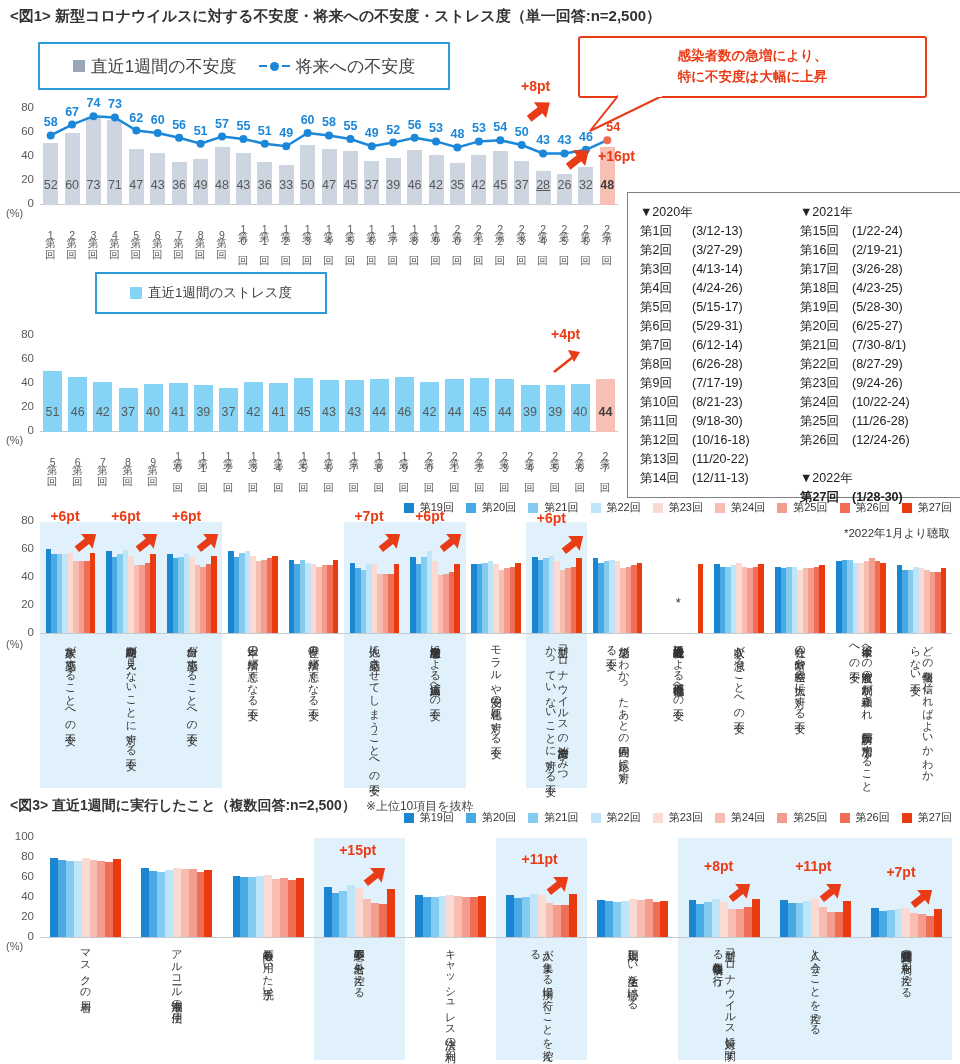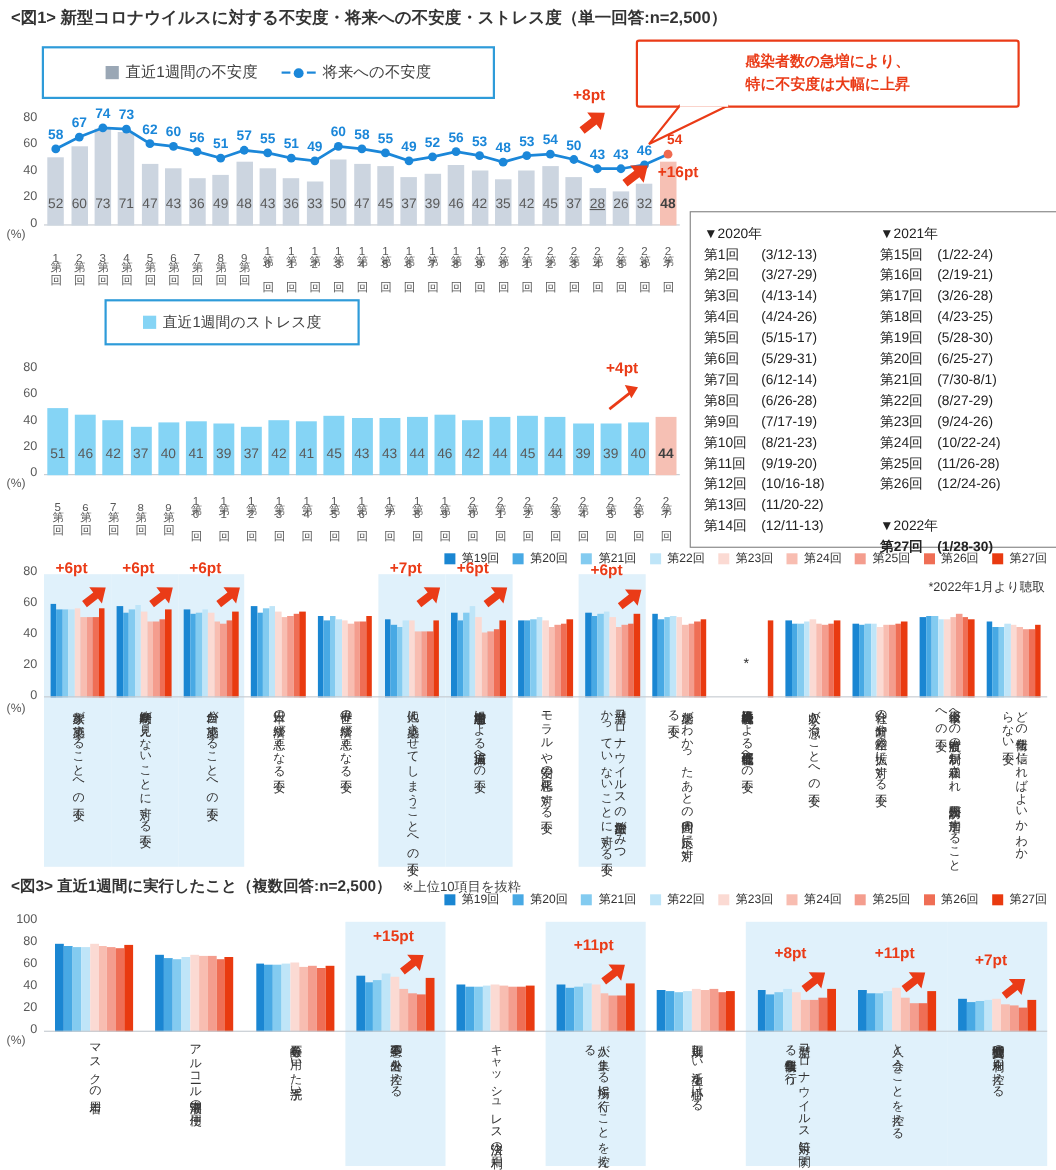--- a/index.html
+++ b/index.html
@@ -3,21 +3,21 @@
 <meta charset="utf-8">
 <style>
   html,body{margin:0;padding:0;background:#fff;}
   #canvas{position:relative;width:960px;height:1064px;background:#fff;overflow:hidden;
           font-family:"Liberation Sans","DejaVu Sans",sans-serif;color:#333;}
   .abs{position:absolute;}
   .fig-title{font-size:15px;font-weight:bold;color:#333;white-space:nowrap;}
   .fig-title-sm{font-size:14px;font-weight:bold;color:#333;white-space:nowrap;}
   .note-sm{font-size:12px;font-weight:normal;color:#444;margin-left:10px;}
   .legend-box{border:2px solid #2e9bd9;background:#fff;display:flex;align-items:center;
-              justify-content:center;gap:22px;font-size:14px;color:#404040;}
+              justify-content:center;gap:22px;font-size:17px;color:#404040;}
   .leg-item{display:flex;align-items:center;gap:6px;white-space:nowrap;}
   .sq{width:12px;height:12px;display:inline-block;}
   .sq-sm{width:10px;height:10px;display:inline-block;}
   .linemark{display:flex;align-items:center;gap:3px;}
   .linemark .dash{width:8px;height:2px;background:#1b87d9;display:inline-block;}
   .linemark .dot{width:9px;height:9px;border-radius:50%;background:#1b87d9;display:inline-block;}
   .plot{position:absolute;}
   .baseline{position:absolute;left:0;bottom:0;width:100%;height:1px;background:#c3c9cf;}
   .bar{position:absolute;bottom:0;}
   .bar-label{position:absolute;font-size:12.5px;color:#595959;text-align:center;}
@@ -325,21 +325,21 @@
         <div class="sch-row">
           <span class="sch-wave">第9回</span>
           <span>(7/17-19)</span>
         </div>
         <div class="sch-row">
           <span class="sch-wave">第10回</span>
           <span>(8/21-23)</span>
         </div>
         <div class="sch-row">
           <span class="sch-wave">第11回</span>
-          <span>(9/19-20)</span>
+          <span>(9/18-30)</span>
         </div>
         <div class="sch-row">
           <span class="sch-wave">第12回</span>
           <span>(10/16-18)</span>
         </div>
         <div class="sch-row">
           <span class="sch-wave">第13回</span>
           <span>(11/20-22)</span>
         </div>
         <div class="sch-row">

